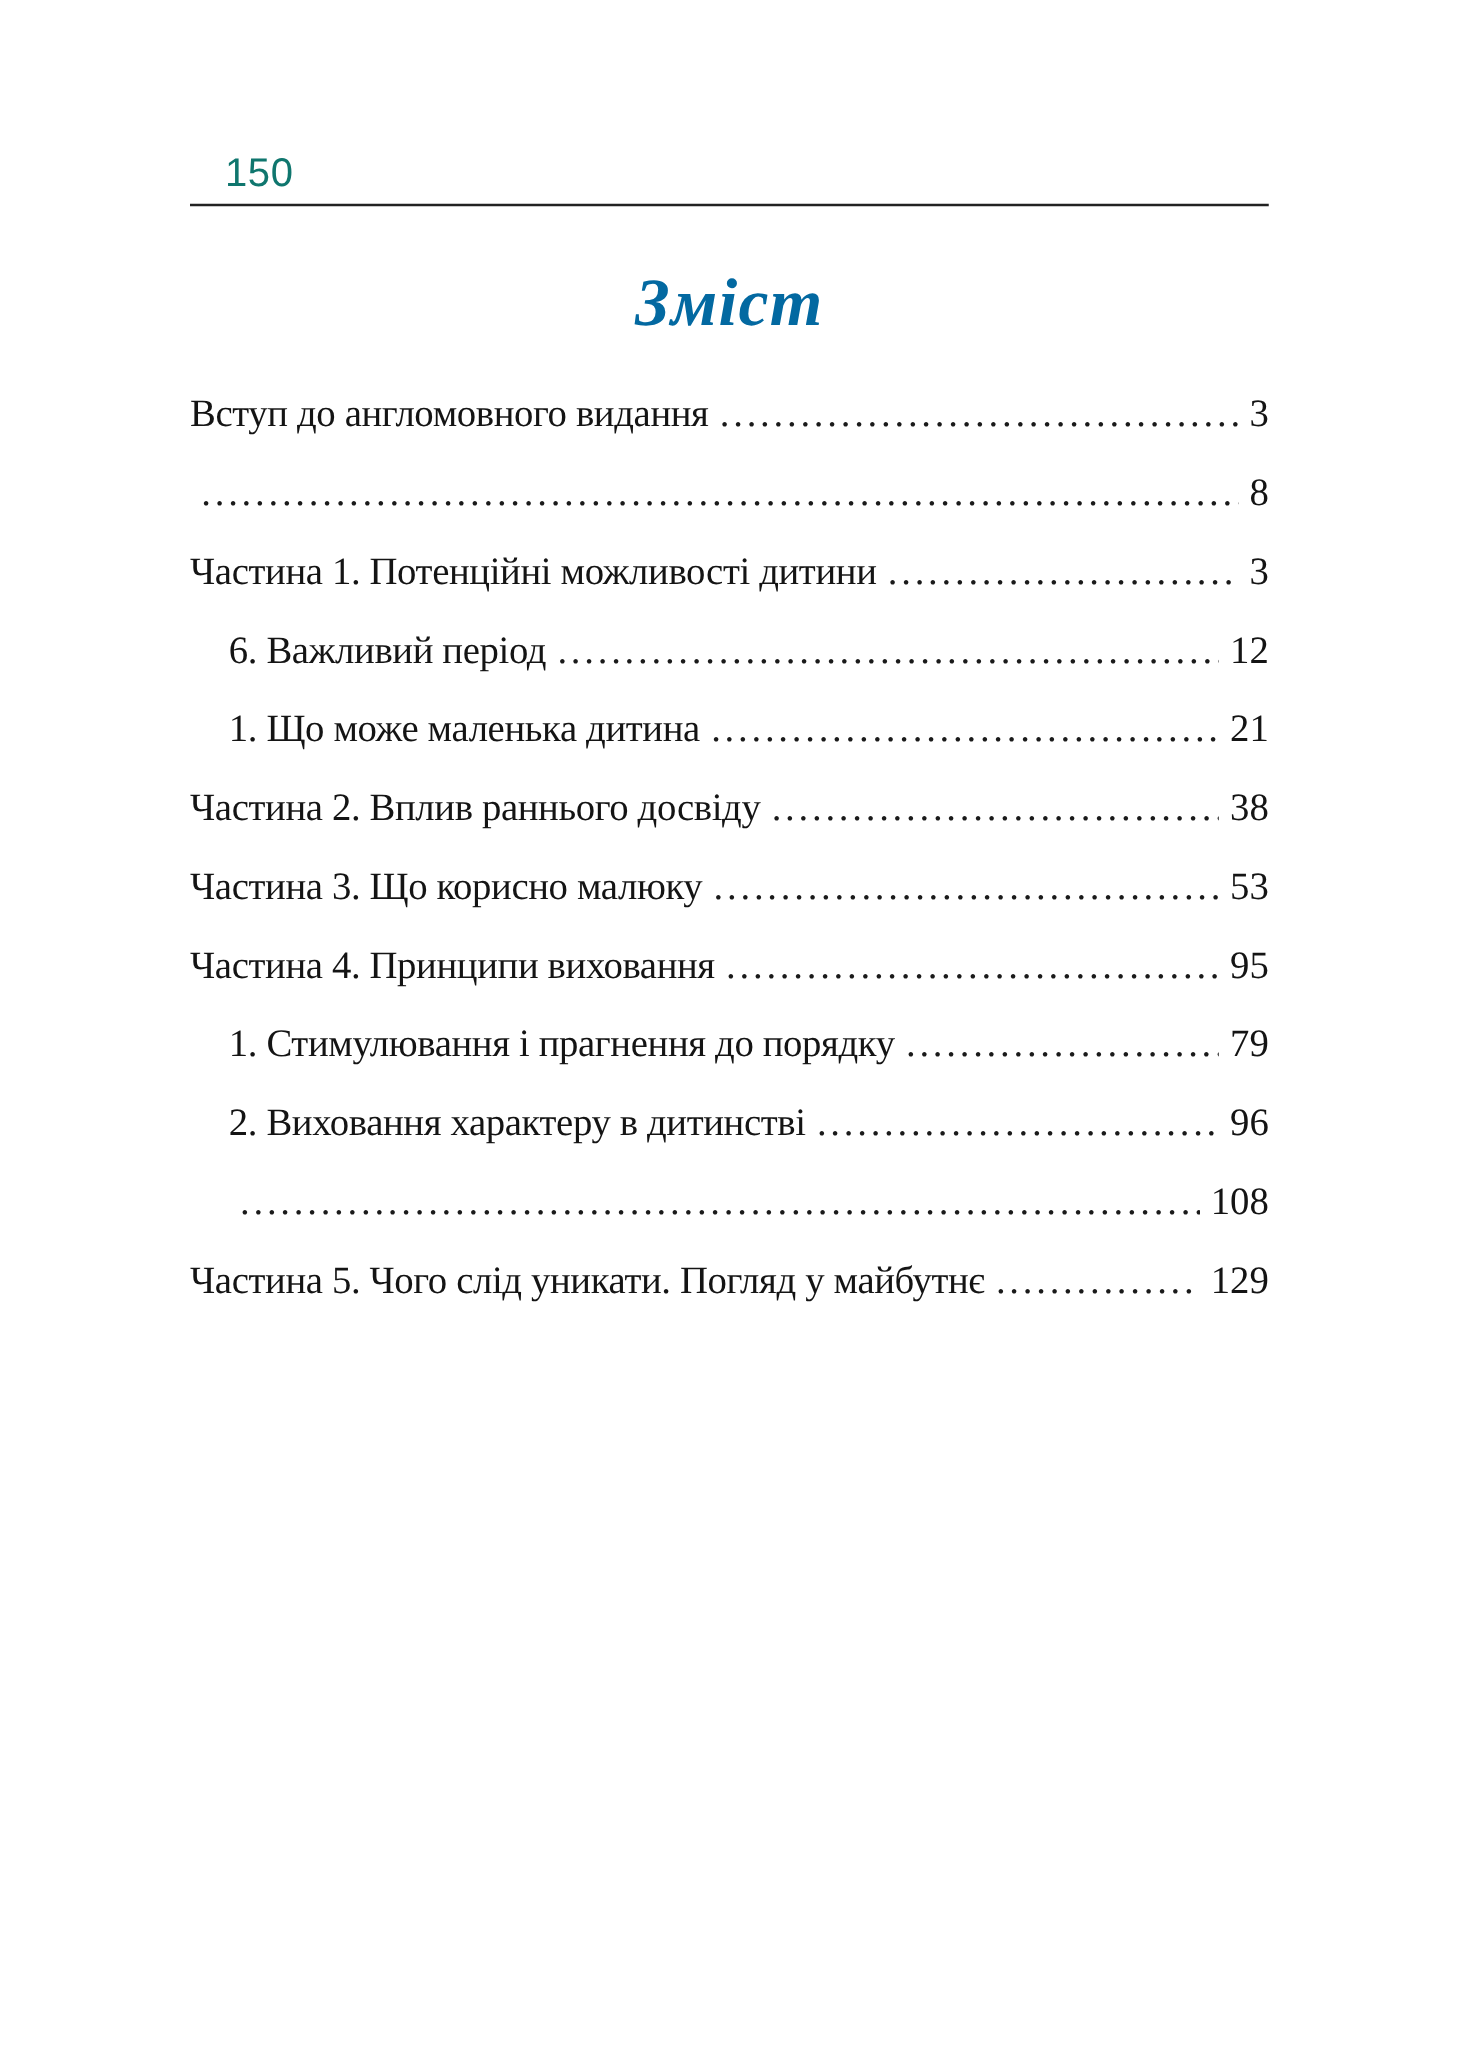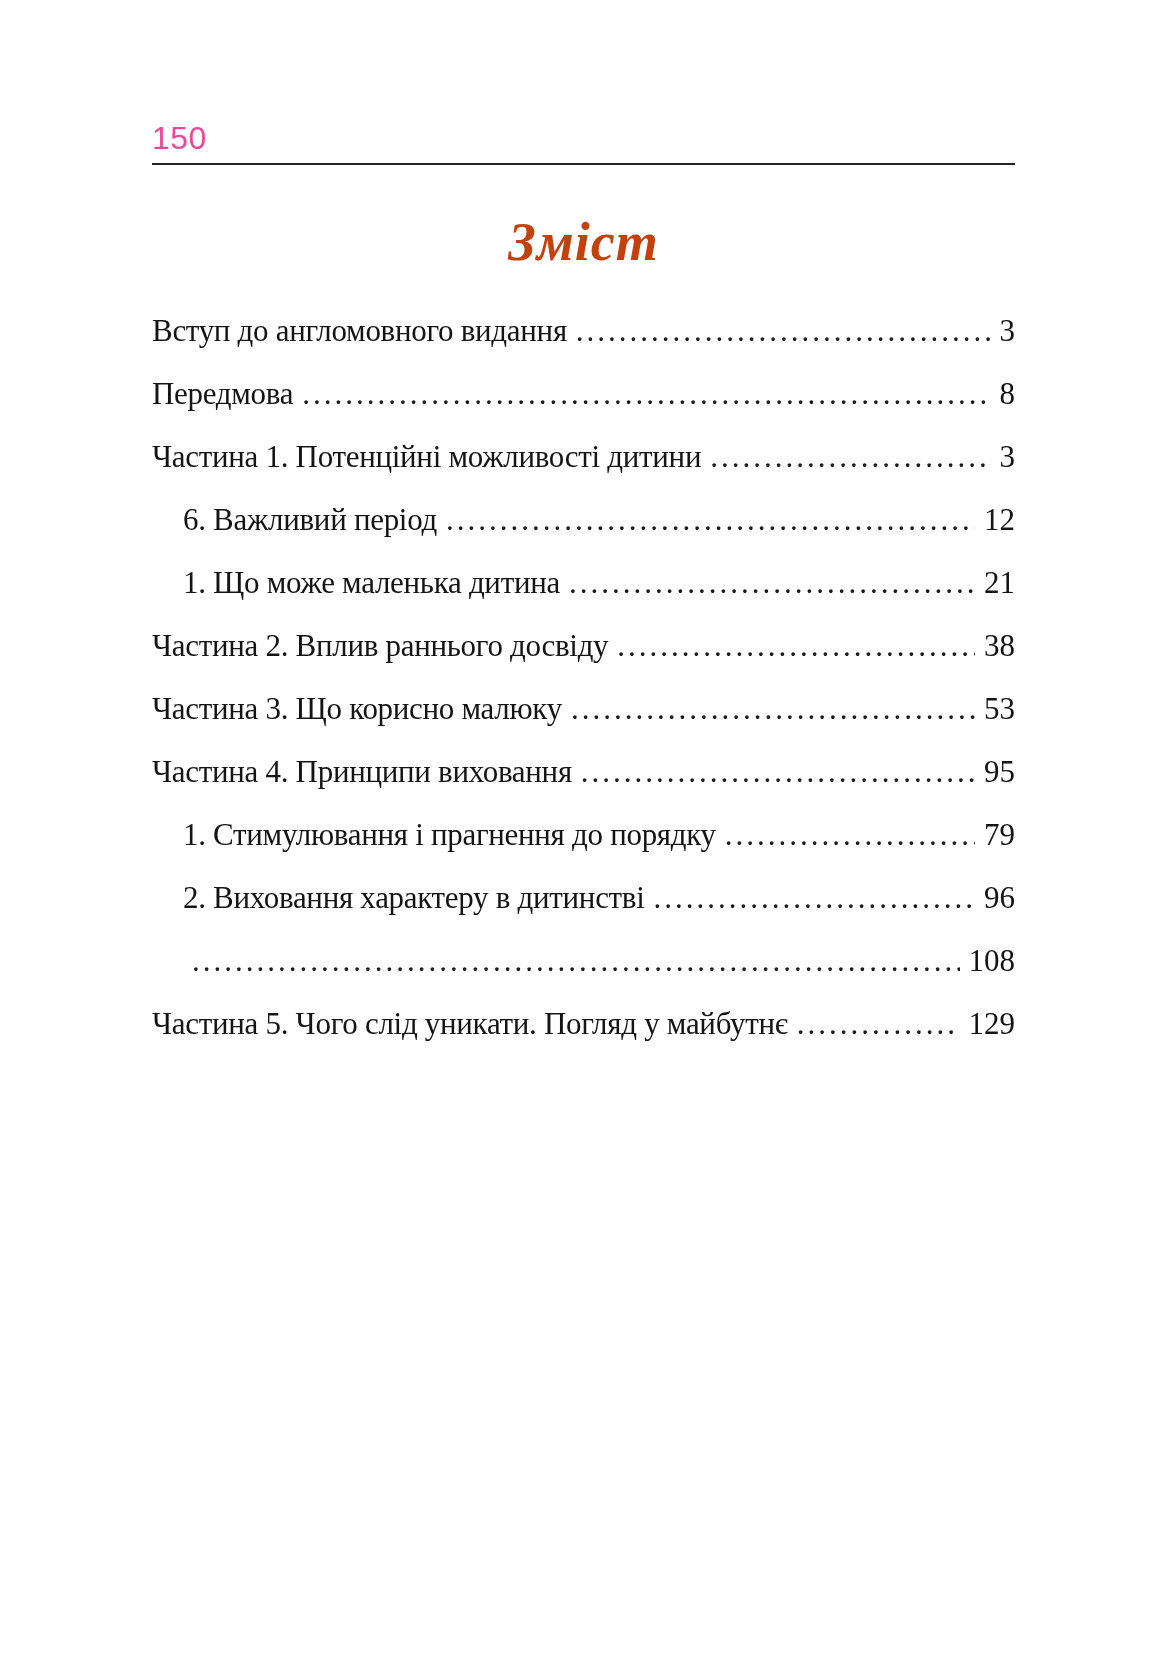--- a/index.html
+++ b/index.html
@@ -17,37 +17,38 @@
     inset: 0;
     padding: 122px 155px 0 152px;
   }
   
   .header { }
   .folio {
     display: block;
     font-family: "Liberation Sans", sans-serif;
     font-size: 32px;
     line-height: 1;
-    color: #ec4899;
+    color: #0f766e;
     letter-spacing: 0.5px;
+    margin-left: 28px;
   }
   .rule {
     margin-top: 9px;
     border-bottom: 2px solid #222222;
   }
   
   .title {
     margin-top: 46px;
     text-align: center;
     font-family: "Liberation Serif", serif;
     font-style: italic;
     font-weight: bold;
     font-size: 54px;
     line-height: 1.15;
-    color: #c2410c;
+    color: #0369a1;
     letter-spacing: 1px;
   }
   
   .toc {
     margin-top: 26px;
   }
   .entry {
     display: flex;
     align-items: center;
     line-height: 63px;
@@ -90,21 +91,20 @@
   <h1 class="title">Зміст</h1>
 
   <div class="toc" id="toc">
   <div class="entry">
     <span class="label">Вступ до англомовного видання</span>
     <span class="dots"></span>
     <span class="num">3</span>
   </div>
 
   <div class="entry">
-    <span class="label">Передмова</span>
     <span class="dots"></span>
     <span class="num">8</span>
   </div>
 
   <div class="entry">
     <span class="label">Частина 1. Потенційні можливості дитини</span>
     <span class="dots"></span>
     <span class="num">3</span>
   </div>
 

